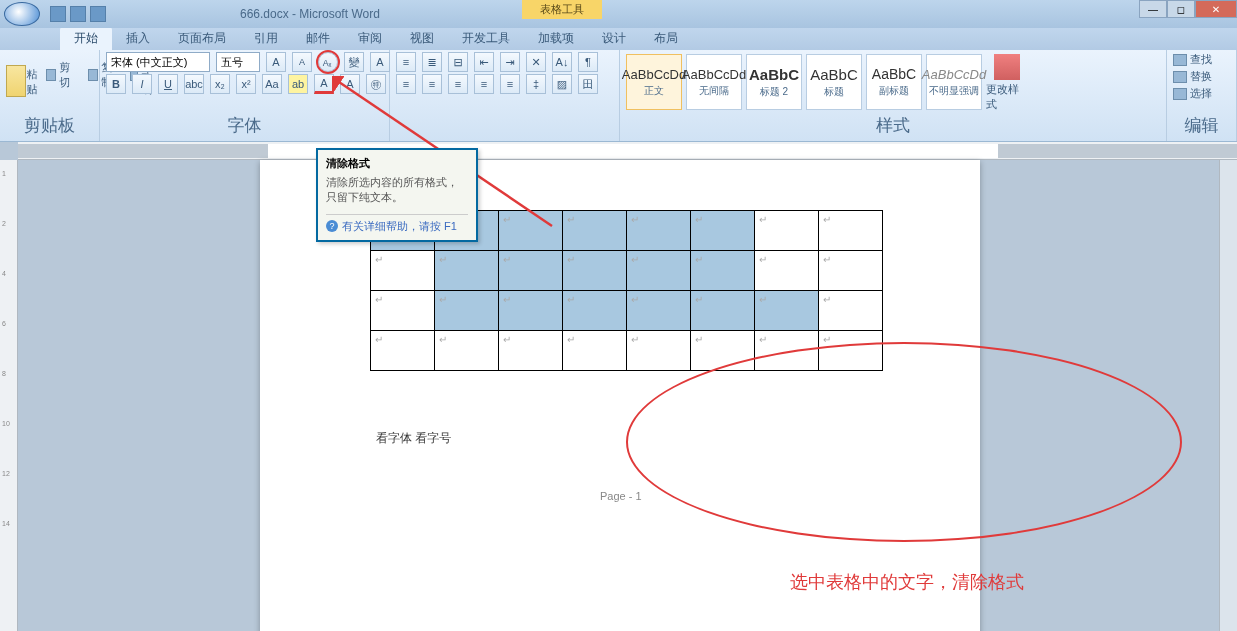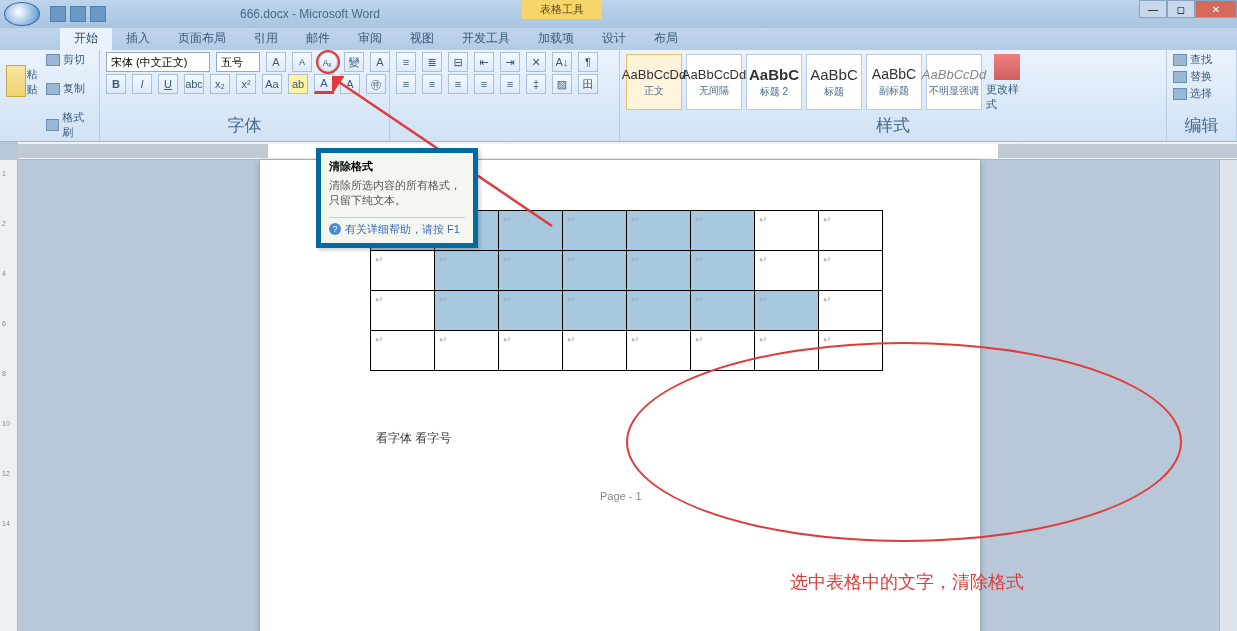--- a/index.html
+++ b/index.html
@@ -22,21 +22,21 @@
 .tab.active { background: #eaf3fd; color: #2a4a6a; border-radius: 3px 3px 0 0; }
 
 
 .ribbon { height: 92px; background: linear-gradient(#eaf3fd, #d0e2f4); border-bottom: 1px solid #9bb8d3; display: flex; }
 .group { border-right: 1px solid #b8cde2; padding: 2px 6px; display: flex; flex-direction: column; justify-content: space-between; position: relative; }
 .group-label { text-align: center; font-size: 17px; color: #4a6a8a; padding-bottom: 2px; }
 .group-body { flex: 1; display: flex; align-items: flex-start; }
 
 .paste-btn { width: 36px; height: 60px; display: flex; flex-direction: row; align-items: center; justify-content: center; font-size: 11px; color: #3a5a7a; }
 .paste-icon { width: 28px; height: 32px; background: linear-gradient(#f8e6a0, #f0d470); border: 1px solid #c0a850; margin-bottom: 2px; }
-.clip-side { display: flex; flex-direction: column; gap: 14px; margin-left: 4px; font-size: 11px; color: #3a5a7a; justify-content: space-between; }
+.clip-side { display: flex; flex-direction: row; gap: 14px; margin-left: 4px; font-size: 11px; color: #3a5a7a; justify-content: space-between; }
 .clip-side div { display: flex; align-items: center; gap: 3px; }
 .mini-icon { width: 14px; height: 12px; background: #98b8d6; border: 1px solid #6d8eac; }
 
 .font-group .group-body { flex-direction: column; gap: 2px; }
 .font-row { display: flex; gap: 6px; align-items: center; }
 .combo { height: 20px; border: 1px solid #8fabc7; background: #fff; font-size: 11px; padding: 0 4px; display: flex; align-items: center; }
 .fontname { width: 104px; }
 .fontsize { width: 44px; }
 .rbtn { width: 20px; height: 20px; border: 1px solid #a8c0d8; background: linear-gradient(#f4f9fe, #dceaf7); display: flex; align-items: center; justify-content: center; font-size: 11px; color: #3a5a7a; }
 .rbtn svg { width: 14px; height: 14px; }
@@ -48,21 +48,21 @@
 .style-item { width: 56px; height: 56px; border: 1px solid #b8cde2; background: #fff; display: flex; flex-direction: column; align-items: center; justify-content: center; font-size: 10px; color: #4a6a8a; }
 .style-item .preview { font-size: 13px; color: #333; margin-bottom: 2px; }
 .style-item.active { border: 1px solid #f0c060; background: #fef4dc; }
 .change-style { width: 42px; display: flex; flex-direction: column; align-items: center; font-size: 11px; color: #3a5a7a; }
 .change-style-icon { width: 26px; height: 26px; background: linear-gradient(#f08080, #d06060); margin-bottom: 2px; }
 
 .edit-group .group-body { flex-direction: column; gap: 2px; font-size: 11px; color: #3a5a7a; }
 .edit-row { display: flex; align-items: center; gap: 3px; }
 
 
-.tooltip { position: absolute; left: 316px; top: 148px; width: 162px; background: #f4f6f0; border: 5px solid #0369a1; padding: 6px 8px; font-size: 11px; z-index: 20; box-shadow: 2px 2px 4px rgba(0,0,0,0.2); }
+.tooltip { position: absolute; left: 316px; top: 148px; width: 162px; background: #f4f6f0; border: 2px solid #0369a1; padding: 6px 8px; font-size: 11px; z-index: 20; box-shadow: 2px 2px 4px rgba(0,0,0,0.2); }
 .tooltip-title { font-weight: bold; margin-bottom: 4px; }
 .tooltip-body { color: #555; line-height: 1.4; margin-bottom: 8px; }
 .tooltip-help { color: #3a6ac0; display: flex; align-items: center; gap: 4px; border-top: 1px solid #ccc; padding-top: 4px; }
 .help-icon { width: 12px; height: 12px; border-radius: 50%; background: #4a8cd4; color: #fff; display: inline-flex; align-items: center; justify-content: center; font-size: 9px; }
 
 
 .doc-container { position: absolute; top: 142px; left: 0; right: 0; bottom: 0; background: #b8c8d8; }
 .vruler { position: absolute; left: 0; top: 18px; width: 18px; bottom: 0; background: #eef1f4; border-right: 1px solid #b0b8c0; font-size: 7px; color: #888; }
 .vruler div { position: absolute; left: 2px; }
 .hruler { position: absolute; left: 18px; right: 0; top: 0; height: 18px; background: #eef1f4; border-bottom: 1px solid #b0b8c0; }

